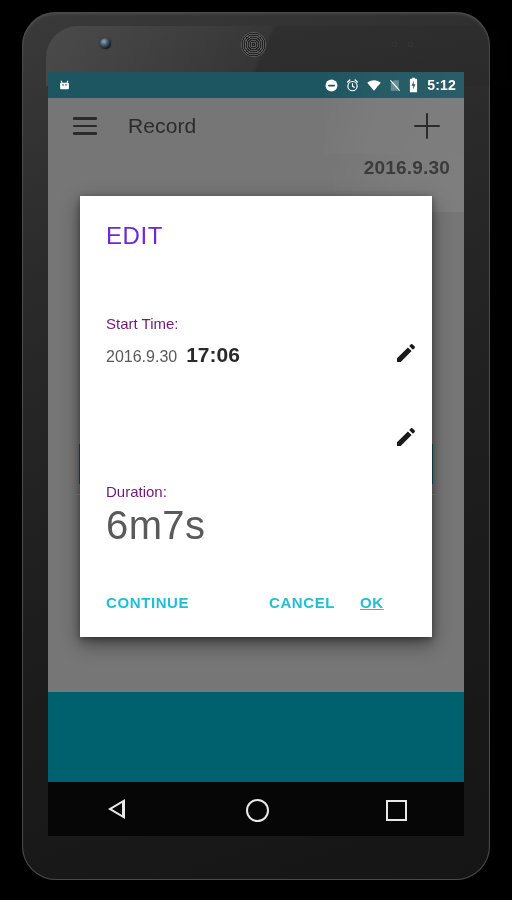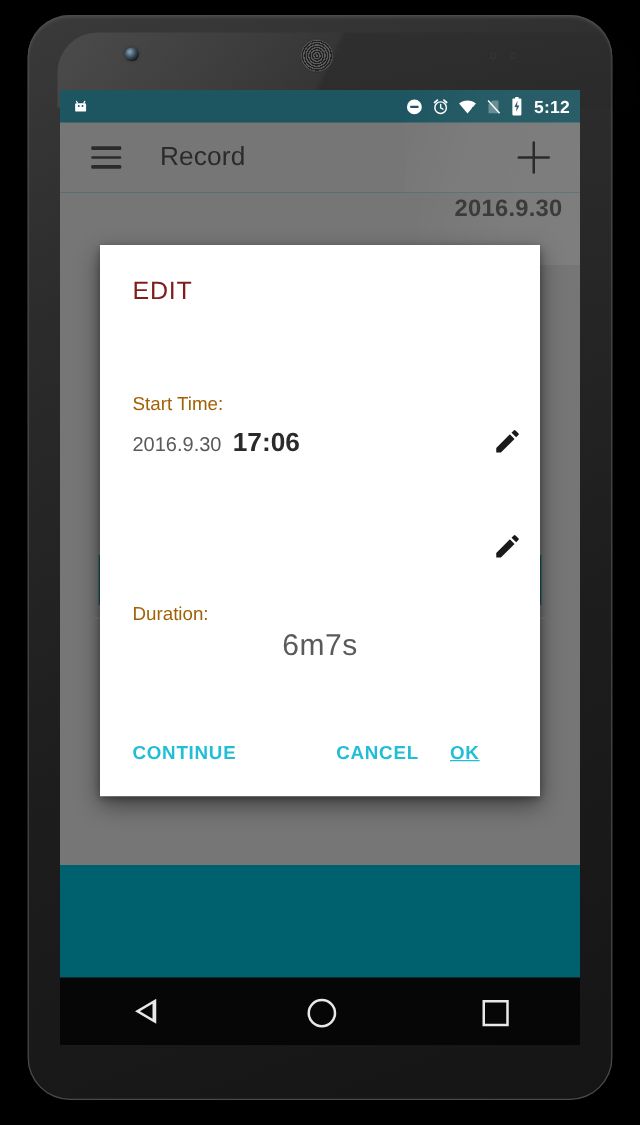--- a/index.html
+++ b/index.html
@@ -130,32 +130,32 @@
 
   
   #dialog {
     position:absolute; left:32px; top:124px;
     width:352px; height:441px;
     background:#fff;
     box-shadow:0 7px 18px rgba(0,0,0,0.45), 0 2px 6px rgba(0,0,0,0.35);
   }
   #dialog-title {
     position:absolute; left:26px; top:26px;
-    font-size:20px; color:#7f1d1d; letter-spacing:0.6px;
+    font-size:24px; color:#6d28d9; letter-spacing:0.6px;
   }
   .field { position:absolute; left:26px; width:300px; }
-  .field .lbl { font-size:15px; color:#a16207; }
+  .field .lbl { font-size:15px; color:#701a75; }
   .field .val { margin-top:11px; font-size:16px; color:#5a5a5a; }
   .field .val b { color:#2a2a2a; font-weight:bold; margin-left:9px; font-size:21px; }
   .pencil { position:absolute; right:-12px; top:26px; width:24px; height:24px; cursor:pointer; }
   #field-start { top:119px; }
   #field-end   { top:203px; }
   #field-dur   { top:287px; }
   #field-dur .dur-val {
-    margin-top:3px; font-size:24px; color:#5a5a5a; letter-spacing:0.4px;text-align:center;
+    margin-top:3px; font-size:40px; color:#5a5a5a; letter-spacing:0.4px;
   }
 
   #dialog-actions {
     position:absolute; left:0; bottom:17px; width:100%;
     height:34px;
   }
   .dlg-btn {
     position:absolute; top:0; height:34px; line-height:34px;
     color:#22bdd6; font-size:15px; font-weight:bold; letter-spacing:0.6px;
     background:none; border:none; cursor:pointer;

